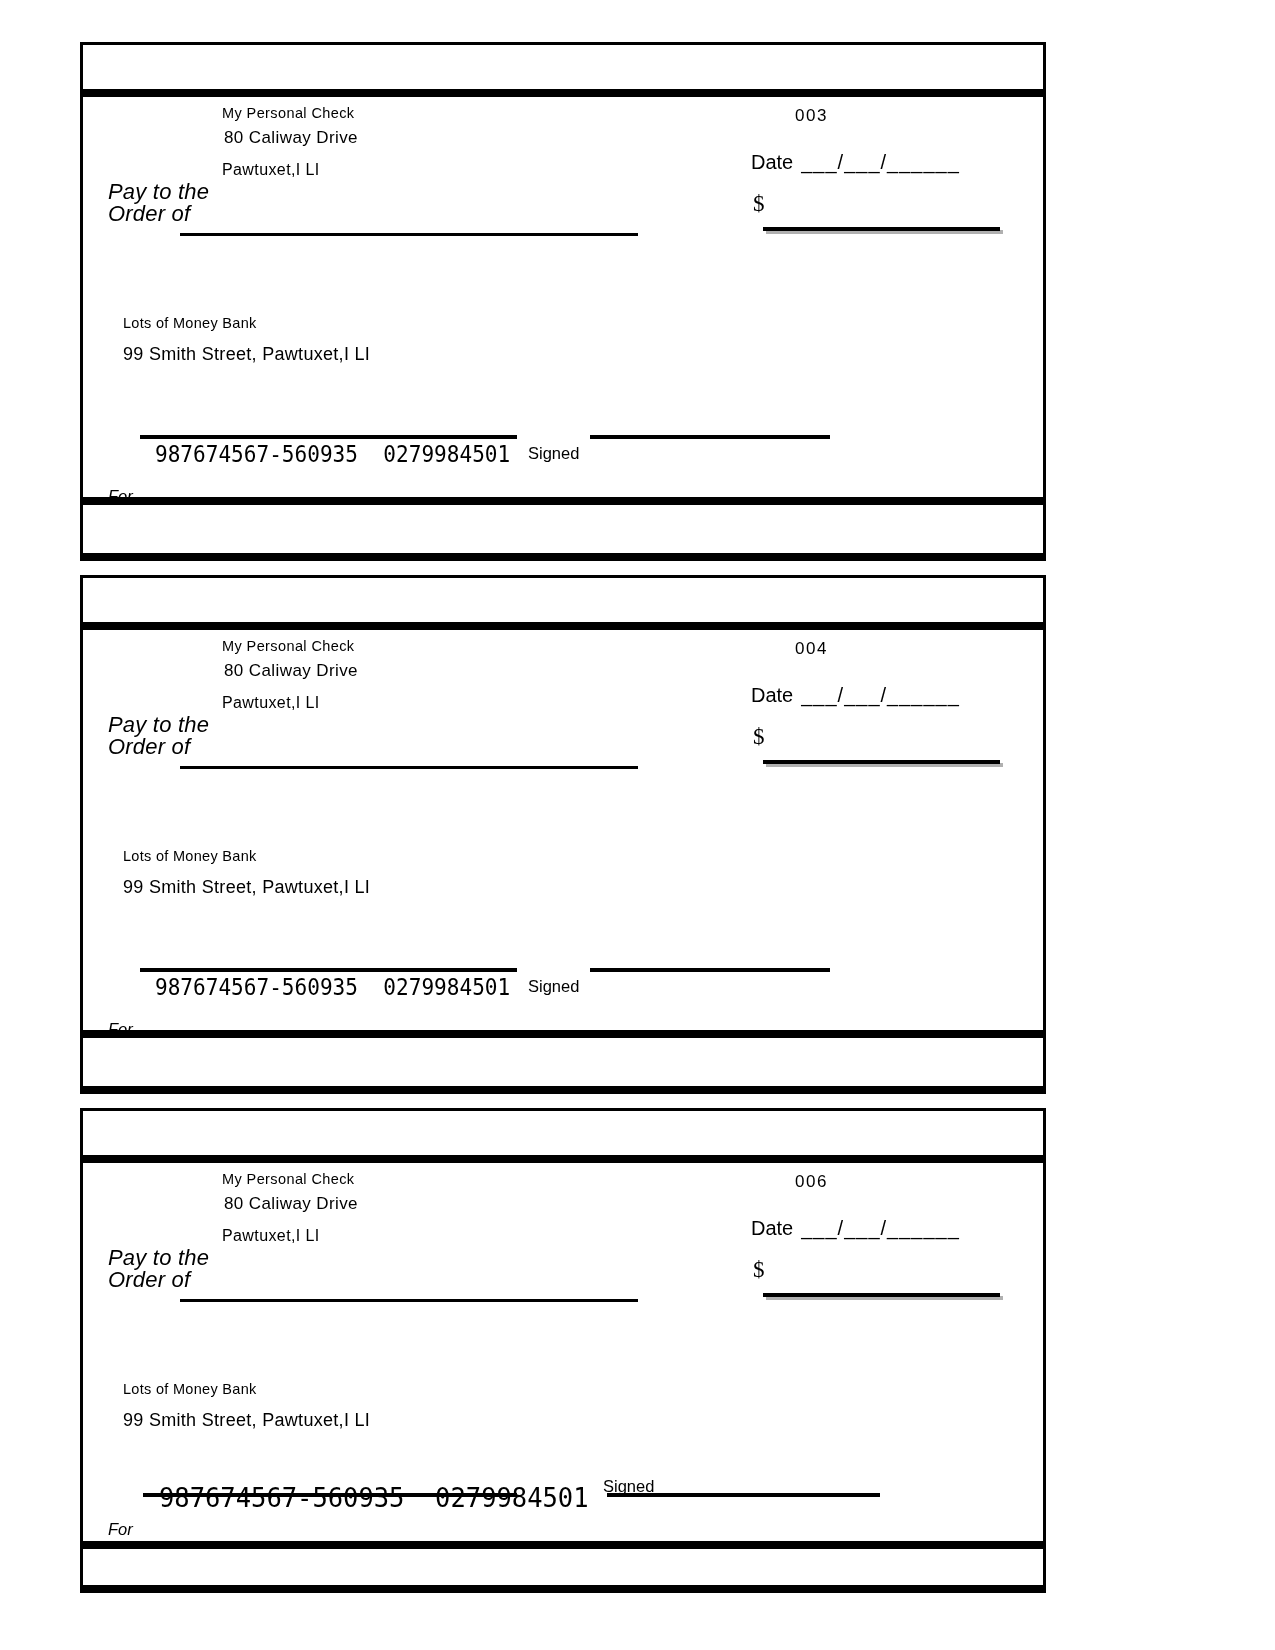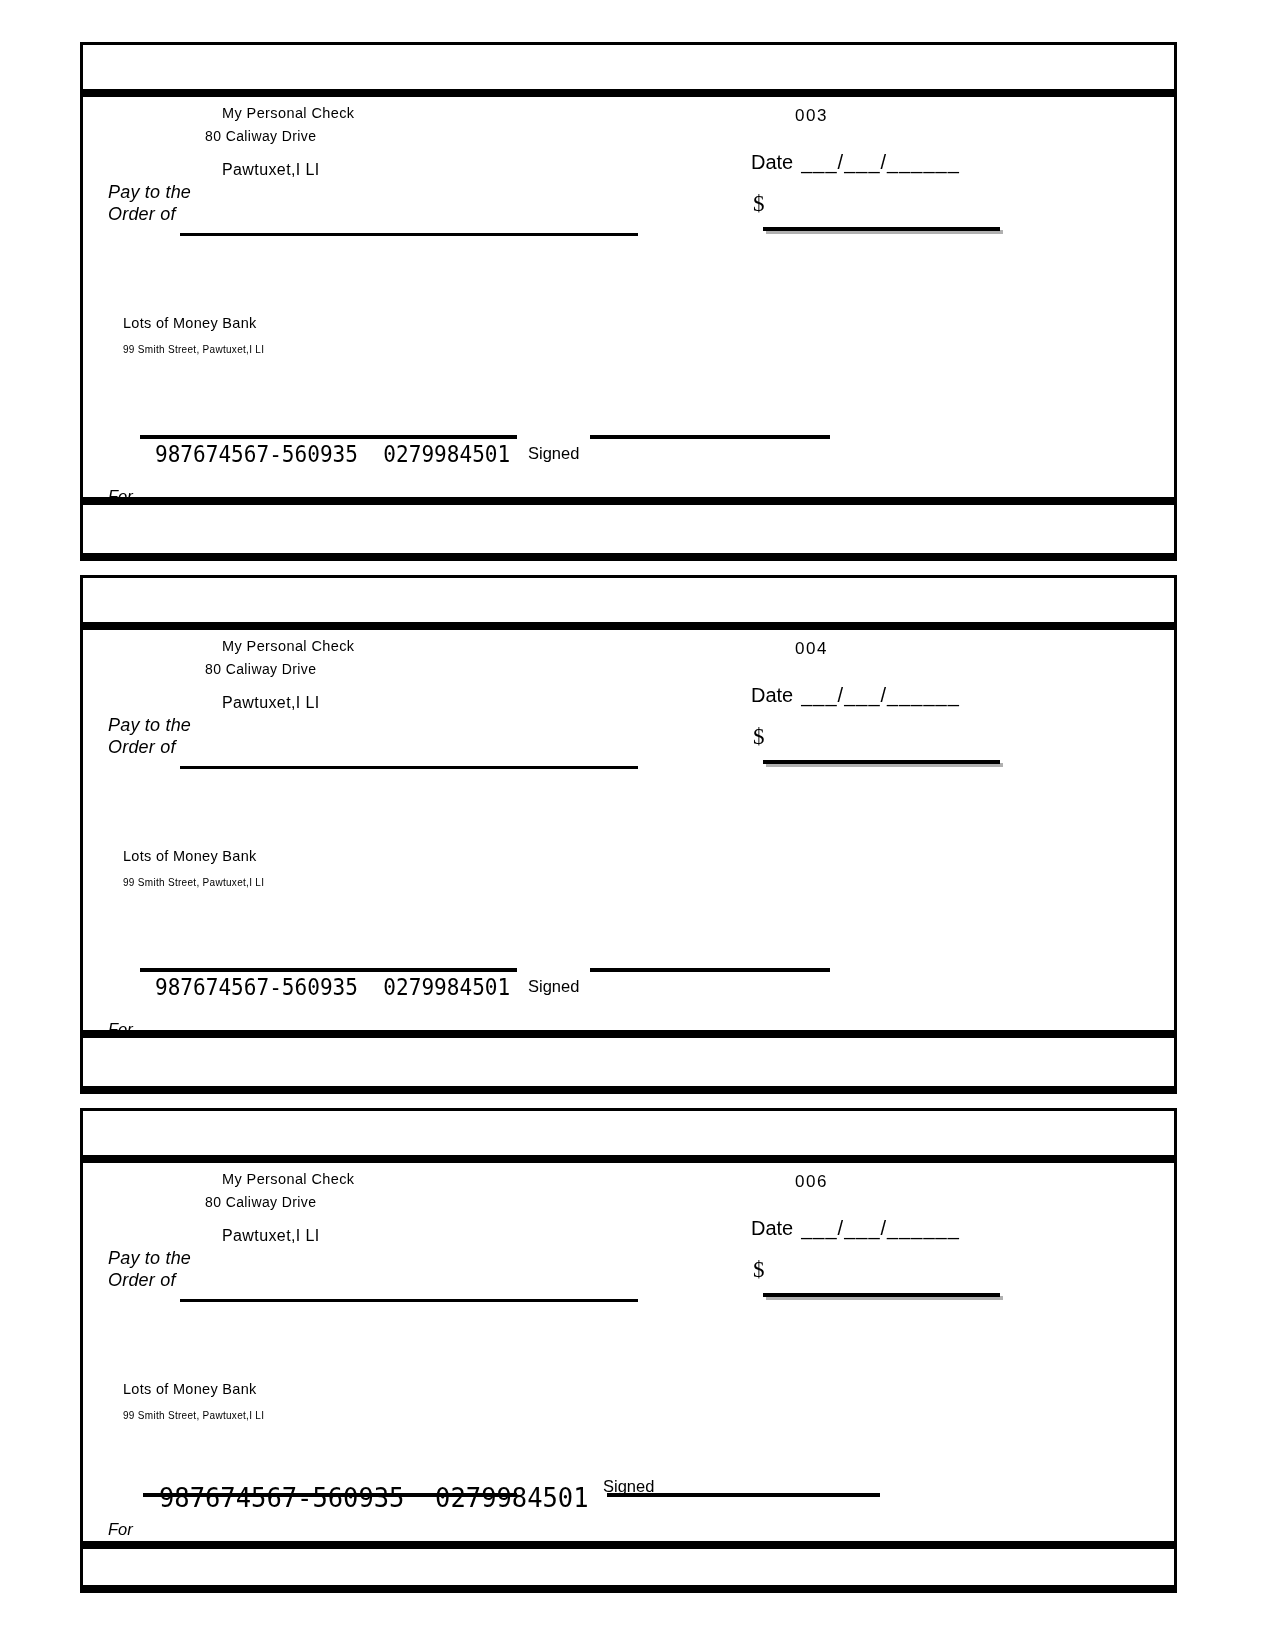--- a/index.html
+++ b/index.html
@@ -15,21 +15,21 @@
     position: relative;
   }
   .sheet {
     position: absolute;
     top: 42px;
     left: 80px;
     width: 1006px;
   }
   .check {
     box-sizing: border-box;
-    width: 1097px;
+    width: 966px;
     border: 3px solid #000;
     border-bottom: 8px solid #000;
     margin-bottom: 14px;
     background: #fff;
   }
   .strip-top {
     height: 44px;
     border-bottom: 8px solid #000;
   }
   .check-body {
@@ -39,51 +39,51 @@
     background: #fff;
   }
   .strip-bottom { height: 48px; }
 
   .check.merged .check-body { height: 378px; }
   .check.merged .strip-bottom { height: 36px; }
 
   .check-body > * { position: absolute; }
 
   .payer-name   { left: 139px; top: 8px;  font-size: 14.5px; letter-spacing: .4px; }
-  .payer-addr1  { left: 122px; top: 31px; font-size: 14px; letter-spacing: .4px; text-align: center; }
+  .payer-addr1  { left: 141px; top: 31px; font-size: 17px; letter-spacing: .4px; text-align: center; }
   .payer-addr2  { left: 139px; top: 64px; font-size: 16px; letter-spacing: .4px; }
 
   .check-number { left: 712px; top: 9px; font-size: 17px; letter-spacing: 1.5px; }
 
   .date-row { left: 668px; top: 54px; font-size: 20px; white-space: pre; }
   .date-row .date-blanks { margin-left: 8px; letter-spacing: 1px; }
 
   .pay-to {
     left: 25px; top: 84px;
     font-style: italic;
-    font-size: 18px;
+    font-size: 22px;
     line-height: 22px;
     letter-spacing: .2px;
   }
 
   .payee-line  { left: 97px;  top: 136px; width: 458px; height: 3px; background: #000; }
 
   .currency-symbol {
     left: 670px; top: 94px;
     font-family: "Liberation Serif", serif;
     font-size: 23px;
   }
   .amount-line {
     left: 680px; top: 130px; width: 237px; height: 4px;
     background: #000;
     box-shadow: 3px 3px 0 #b0b0b0;
   }
 
   .bank-name { left: 40px; top: 218px; font-size: 14.5px; letter-spacing: .3px; text-align: center; }
-  .bank-addr { left: 40px; top: 247px; font-size: 10px; letter-spacing: .3px; }
+  .bank-addr { left: 40px; top: 247px; font-size: 18px; letter-spacing: .3px; }
 
   .memo-line      { left: 57px;  top: 338px; width: 377px; height: 4px; background: #000; }
   .signature-line { left: 507px; top: 338px; width: 240px; height: 4px; background: #000; }
 
   .for-label {
     left: 25px; top: 349px;
     font-style: italic;
     font-size: 16.5px;
     margin-top: 41px;
   }

